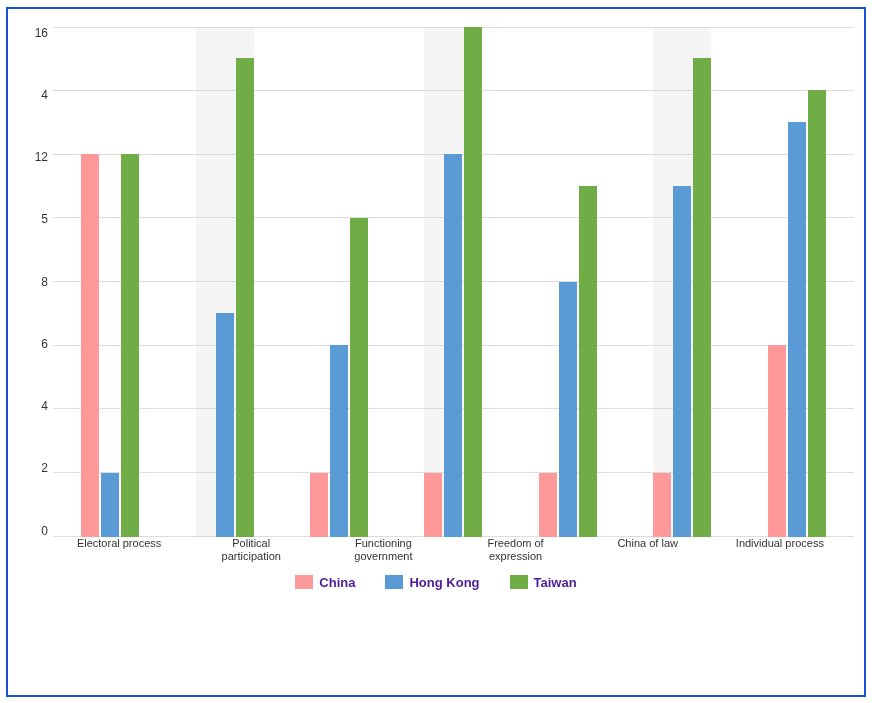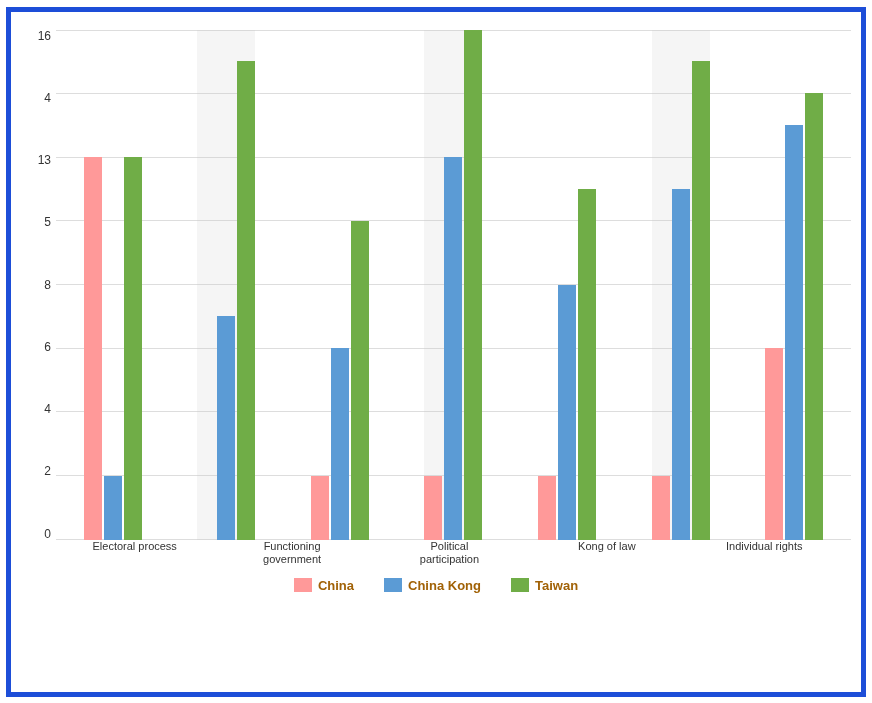--- a/index.html
+++ b/index.html
@@ -6,21 +6,21 @@
     body {
       background: #fff;
       font-family: Arial, sans-serif;
       display: flex;
       justify-content: center;
       align-items: center;
       width: 872px;
       height: 703px;
     }
     .chart-container {
-      border: 5px solid #1d4ed8;
+      border: 2px solid #1d4ed8;
       width: 860px;
       height: 690px;
       padding: 10px 10px 10px 10px;
       position: relative;
       background: #fff;
     }
     .chart-title {
       text-align: center;
       font-size: 16px;
       font-weight: bold;
@@ -132,39 +132,39 @@
       align-items: center;
       gap: 6px;
     }
     .legend-swatch {
       width: 18px;
       height: 14px;
     }
     .legend-label {
       font-size: 13px;
       font-weight: bold;
-      color: #a16207;
+      color: #4c1d95;
     }
   </style>
 </head>
 <body>
 
 <div class="chart-container">
   <div class="chart-title">
     <div></div>
     <div></div>
   </div>
 
   <div class="chart-area">
 
     <div class="y-axis">
 
     <span class="y-label">16</span>
         <span class="y-label">4</span>
-        <span class="y-label">13</span>
+        <span class="y-label">12</span>
         <span class="y-label">5</span>
         <span class="y-label">8</span>
         <span class="y-label">6</span>
         <span class="y-label">4</span>
         <span class="y-label">2</span>
         <span class="y-label">0</span>
       </div>
 
     <div class="plot-area">
 
@@ -230,36 +230,37 @@
               <div class="bar bar-china" style="height: 37.5%;"></div>
               <div class="bar bar-hk" style="height: 81.25%;"></div>
               <div class="bar bar-taiwan" style="height: 87.5%;"></div>
             </div>
           </div>
         </div>
 
       <div class="x-labels">
 
       <div class="x-label">Electoral process</div>
+          <div class="x-label">Political<br>participation</div>
           <div class="x-label">Functioning<br>government</div>
-          <div class="x-label">Political<br>participation</div>
-          <div class="x-label">Kong of law</div>
-          <div class="x-label">Individual rights</div>
+          <div class="x-label">Freedom of<br>expression</div>
+          <div class="x-label">China of law</div>
+          <div class="x-label">Individual process</div>
         </div>
     </div>
   </div>
 
   <div class="legend">
 
   <div class="legend-item">
         <div class="legend-swatch" style="background-color: rgb(255, 153, 153);"></div>
         <span class="legend-label">China</span>
       </div>
       <div class="legend-item">
         <div class="legend-swatch" style="background-color: rgb(91, 155, 213);"></div>
-        <span class="legend-label">China Kong</span>
+        <span class="legend-label">Hong Kong</span>
       </div>
       <div class="legend-item">
         <div class="legend-swatch" style="background-color: rgb(112, 173, 71);"></div>
         <span class="legend-label">Taiwan</span>
       </div>
     </div>
 </div>
 
 </body></html>

